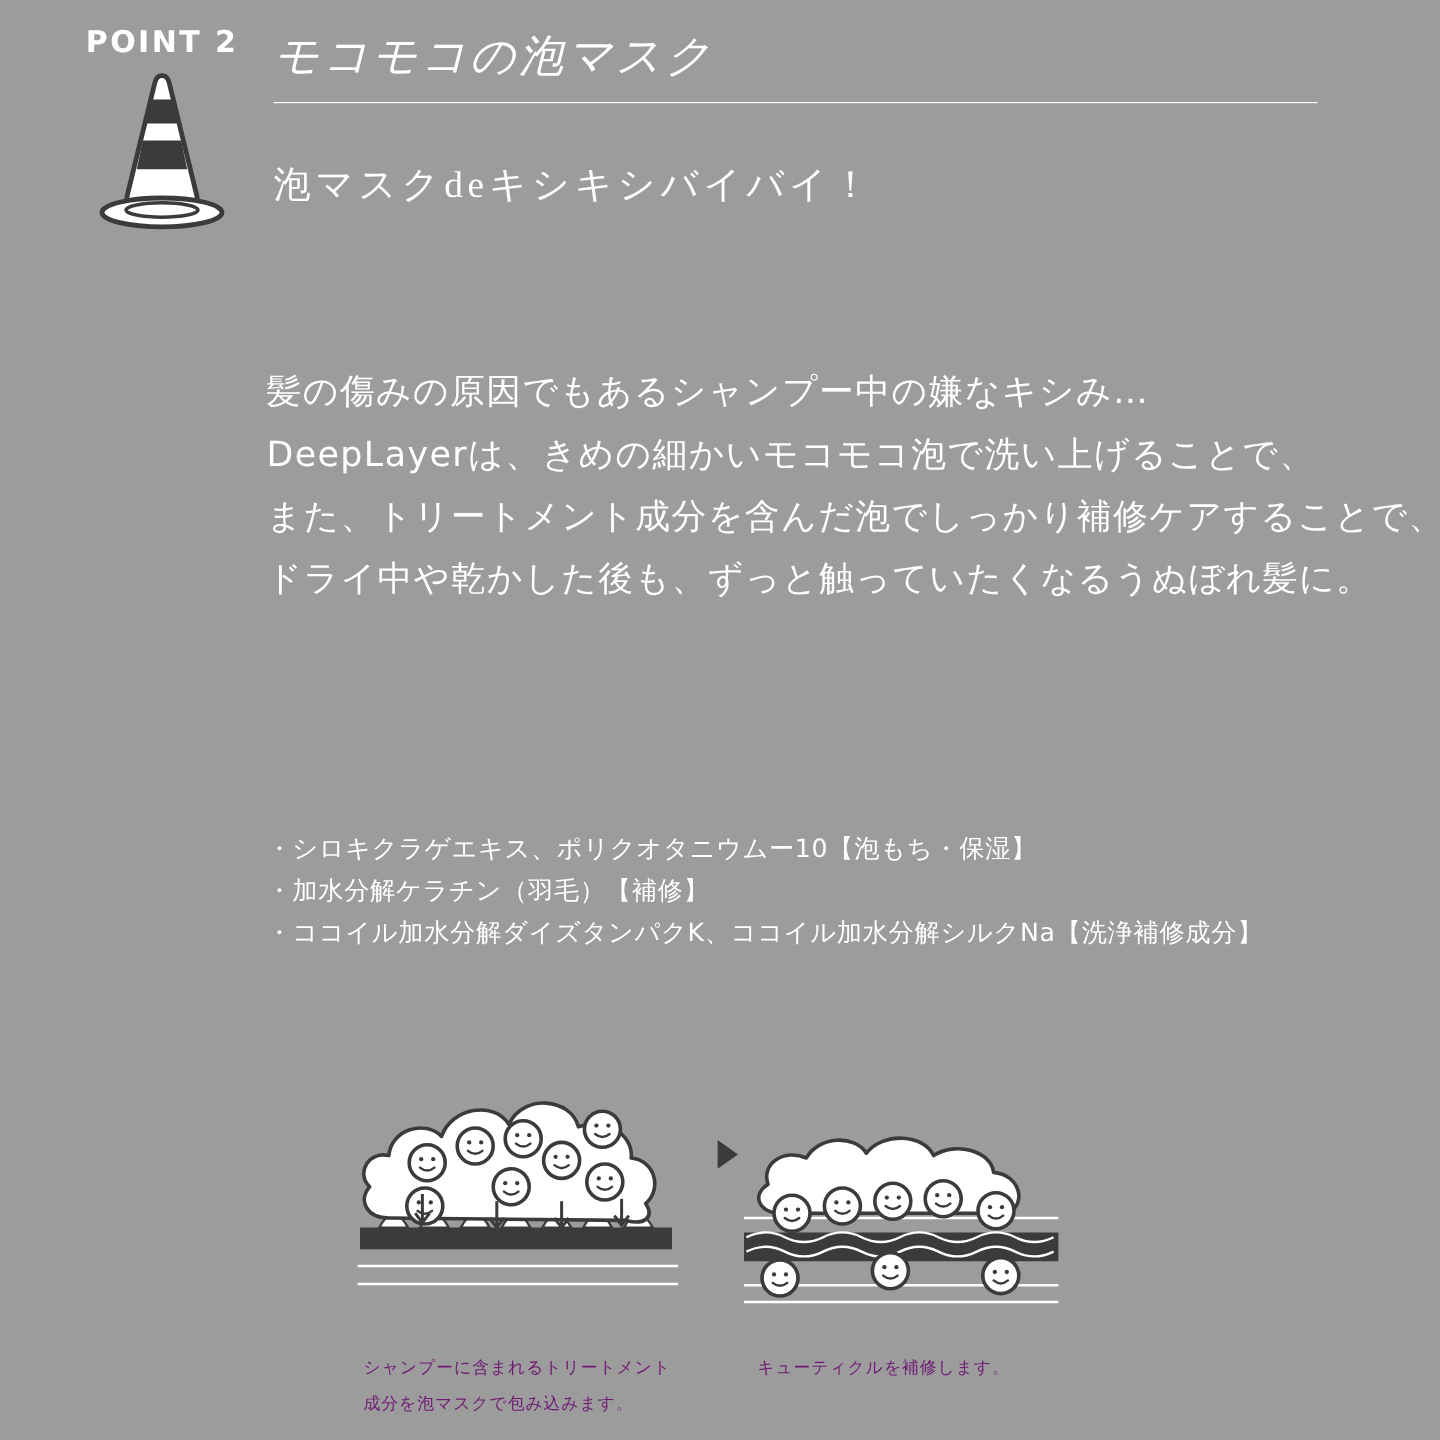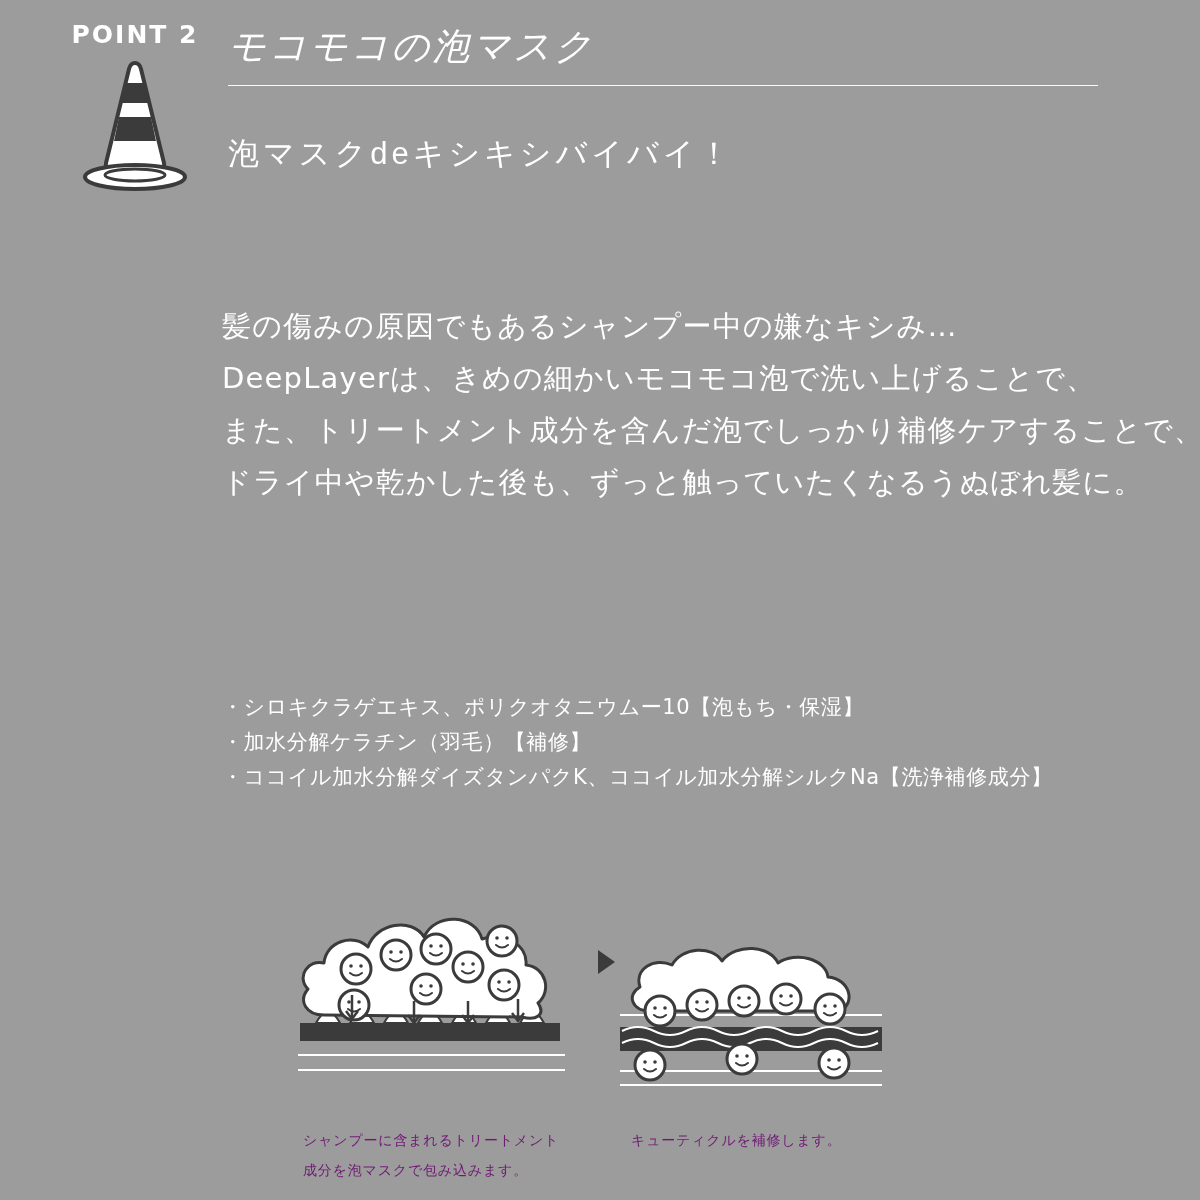--- a/index.html
+++ b/index.html
@@ -63,21 +63,21 @@
     opacity: 0.95;
   }
 
   .subtitle {
     position: absolute;
     left: 228px;
     top: 133px;
     font-size: 31px;
     letter-spacing: 4px;
     color: #ffffff;
-    font-family: Liberation Sans, sans-serif;
+    font-family: Liberation Serif, serif;
   }
 
   
   .body-copy {
     position: absolute;
     left: 222px;
     top: 300px;
     font-size: 29px;
     line-height: 52px;
     letter-spacing: 1.2px;

